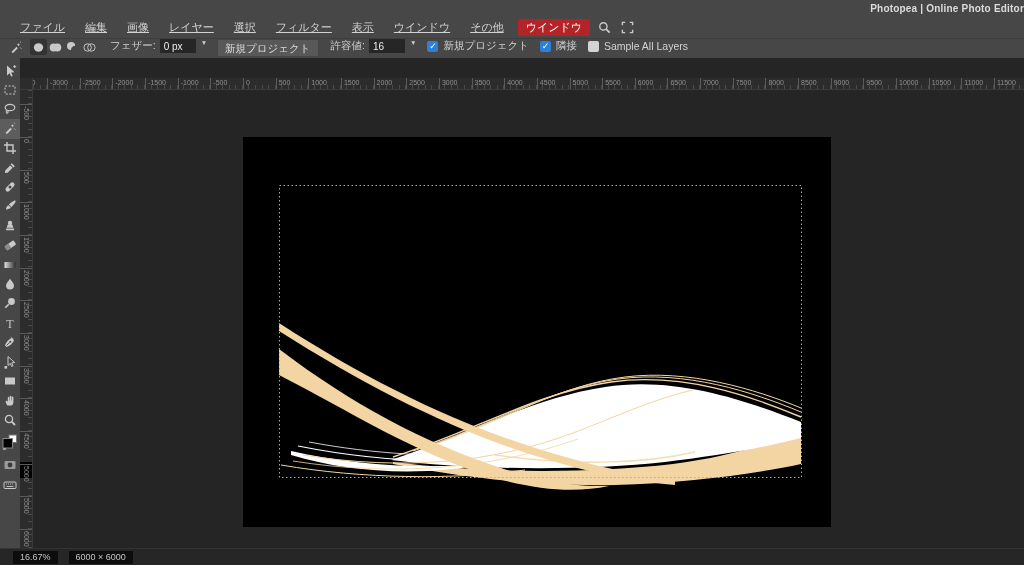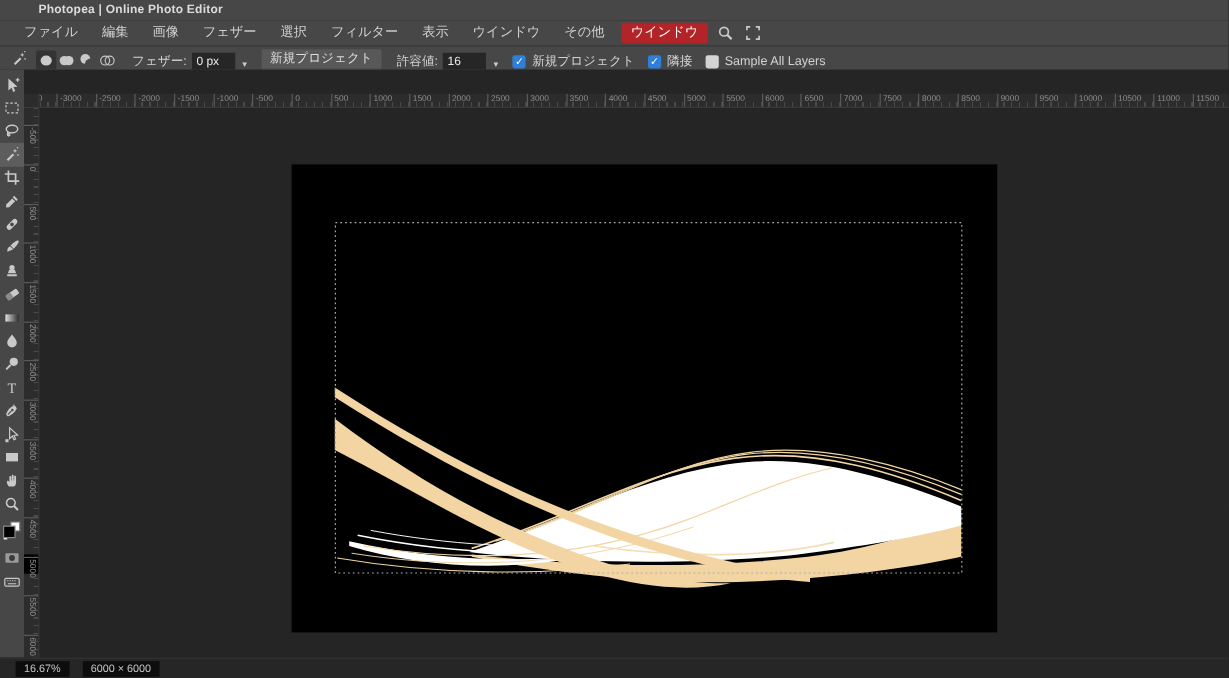--- a/index.html
+++ b/index.html
@@ -3,34 +3,34 @@
 <meta charset="utf-8">
 <style>
   * { margin:0; padding:0; box-sizing:border-box; }
   html,body { width:1024px; height:565px; overflow:hidden; }
   body { font-family:"Liberation Sans","DejaVu Sans",sans-serif; background:#252525; position:relative;
          -webkit-font-smoothing:antialiased; }
   #app { position:absolute; inset:0; width:1024px; height:565px; background:var(--workspace); overflow:hidden; }
 
   
   #titlebar { position:absolute; left:0; top:0; width:1024px; height:17px; background:var(--chrome);
-              display:flex; align-items:center; padding-left:32px; }
+              display:flex; align-items:center; padding-left:32px;justify-content:flex-end; }
   #titlebar span { font-size:10px; font-weight:bold; color:#dcdcdc; letter-spacing:.2px; }
 
   #menubar { position:absolute; left:0; top:17px; width:1024px; height:21px; background:var(--chrome);
              display:flex; align-items:center; padding-left:10px; }
   #menu-items { display:flex; align-items:center; }
-  .menu-item { font-size:11px; color:#d2d2d2; padding:0 10px; cursor:default; line-height:21px; }
+  .menu-item { font-size:11px; color:#d2d2d2; padding:0 10px; cursor:default; line-height:21px;text-decoration:underline; }
   .account-btn { font-size:11px; color:#fff; background:var(--accent_red); padding:2px 8px; border-radius:2px;
                  margin-left:4px; line-height:13px; }
   .mb-icon { width:16px; height:16px; margin-left:7px; display:inline-flex; align-items:center; justify-content:center; }
   .mb-icon svg { width:13px; height:13px; }
 
   #optionsbar { position:absolute; left:0; top:38px; width:1024px; height:20px; background:var(--chrome);
-                border-top:1px solid #3e3e3e; display:flex; align-items:flex-end; font-size:10.5px; color:#d2d2d2; }
+                border-top:1px solid #3e3e3e; display:flex; align-items:flex-start; font-size:10.5px; color:#d2d2d2; }
   #active-tool-icon { width:20px; height:18px; display:inline-flex; align-items:center; justify-content:center; margin-left:6px; }
   #active-tool-icon svg { width:14px; height:14px; }
   #mode-group { display:flex; align-items:center; margin-left:4px; }
   .mode-btn { width:17px; height:16px; display:inline-flex; align-items:center; justify-content:center; border-radius:2px; }
   .mode-btn svg { width:15px; height:13px; }
   .mode-btn.active { background:#333333; }
   .opt-label { margin-left:12px; white-space:nowrap; }
   .opt-input { width:36px; height:14px; background:#262626; border:none; color:#ececec; font-size:10px;
                font-family:inherit; padding:0 4px; margin-left:4px; }
   .dd { font-size:6.5px; color:#cccccc; margin-left:5px; }
@@ -100,21 +100,21 @@
 
   <div id="titlebar">
     <span>Photopea | Online Photo Editor</span>
   </div>
 
   <div id="menubar">
     <div id="menu-items">
         <div class="menu-item">ファイル</div>
         <div class="menu-item">編集</div>
         <div class="menu-item">画像</div>
-        <div class="menu-item">フェザー</div>
+        <div class="menu-item">レイヤー</div>
         <div class="menu-item">選択</div>
         <div class="menu-item">フィルター</div>
         <div class="menu-item">表示</div>
         <div class="menu-item">ウインドウ</div>
         <div class="menu-item">その他</div>
       </div>
     <div class="account-btn">ウインドウ</div>
     <span class="mb-icon" id="icon-search">
         <svg viewBox="0 0 14 14" xmlns="http://www.w3.org/2000/svg">
           <circle cx="5.8" cy="5.8" r="3.9" fill="none" stroke="#c9c9c9" stroke-width="1.5"></circle>

